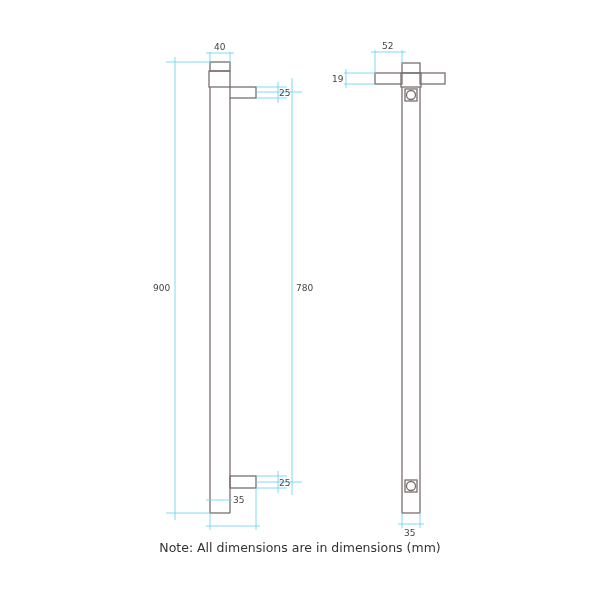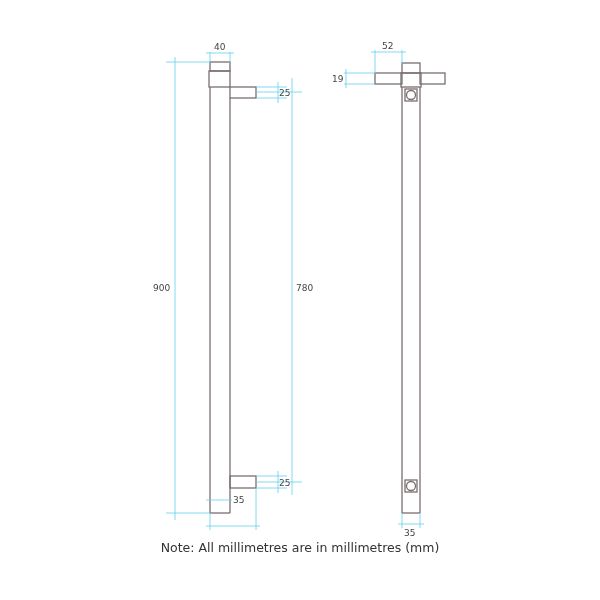--- a/index.html
+++ b/index.html
@@ -81,13 +81,13 @@
     <line class="dl" x1="346" y1="69" x2="346" y2="88"></line>
     <text class="dim" x="332" y="82">19</text>
 
     <line class="dl" x1="402" y1="513" x2="402" y2="528"></line>
     <line class="dl" x1="420" y1="513" x2="420" y2="528"></line>
     <line class="dl" x1="398" y1="524" x2="424" y2="524"></line>
     <text class="dim" x="404" y="536">35</text>
   </g>
 </svg>
 
-<div class="note">Note: All millimetres are in millimetres (mm)</div>
+<div class="note">Note: All dimensions are in dimensions (mm)</div>
 
 </body></html>

